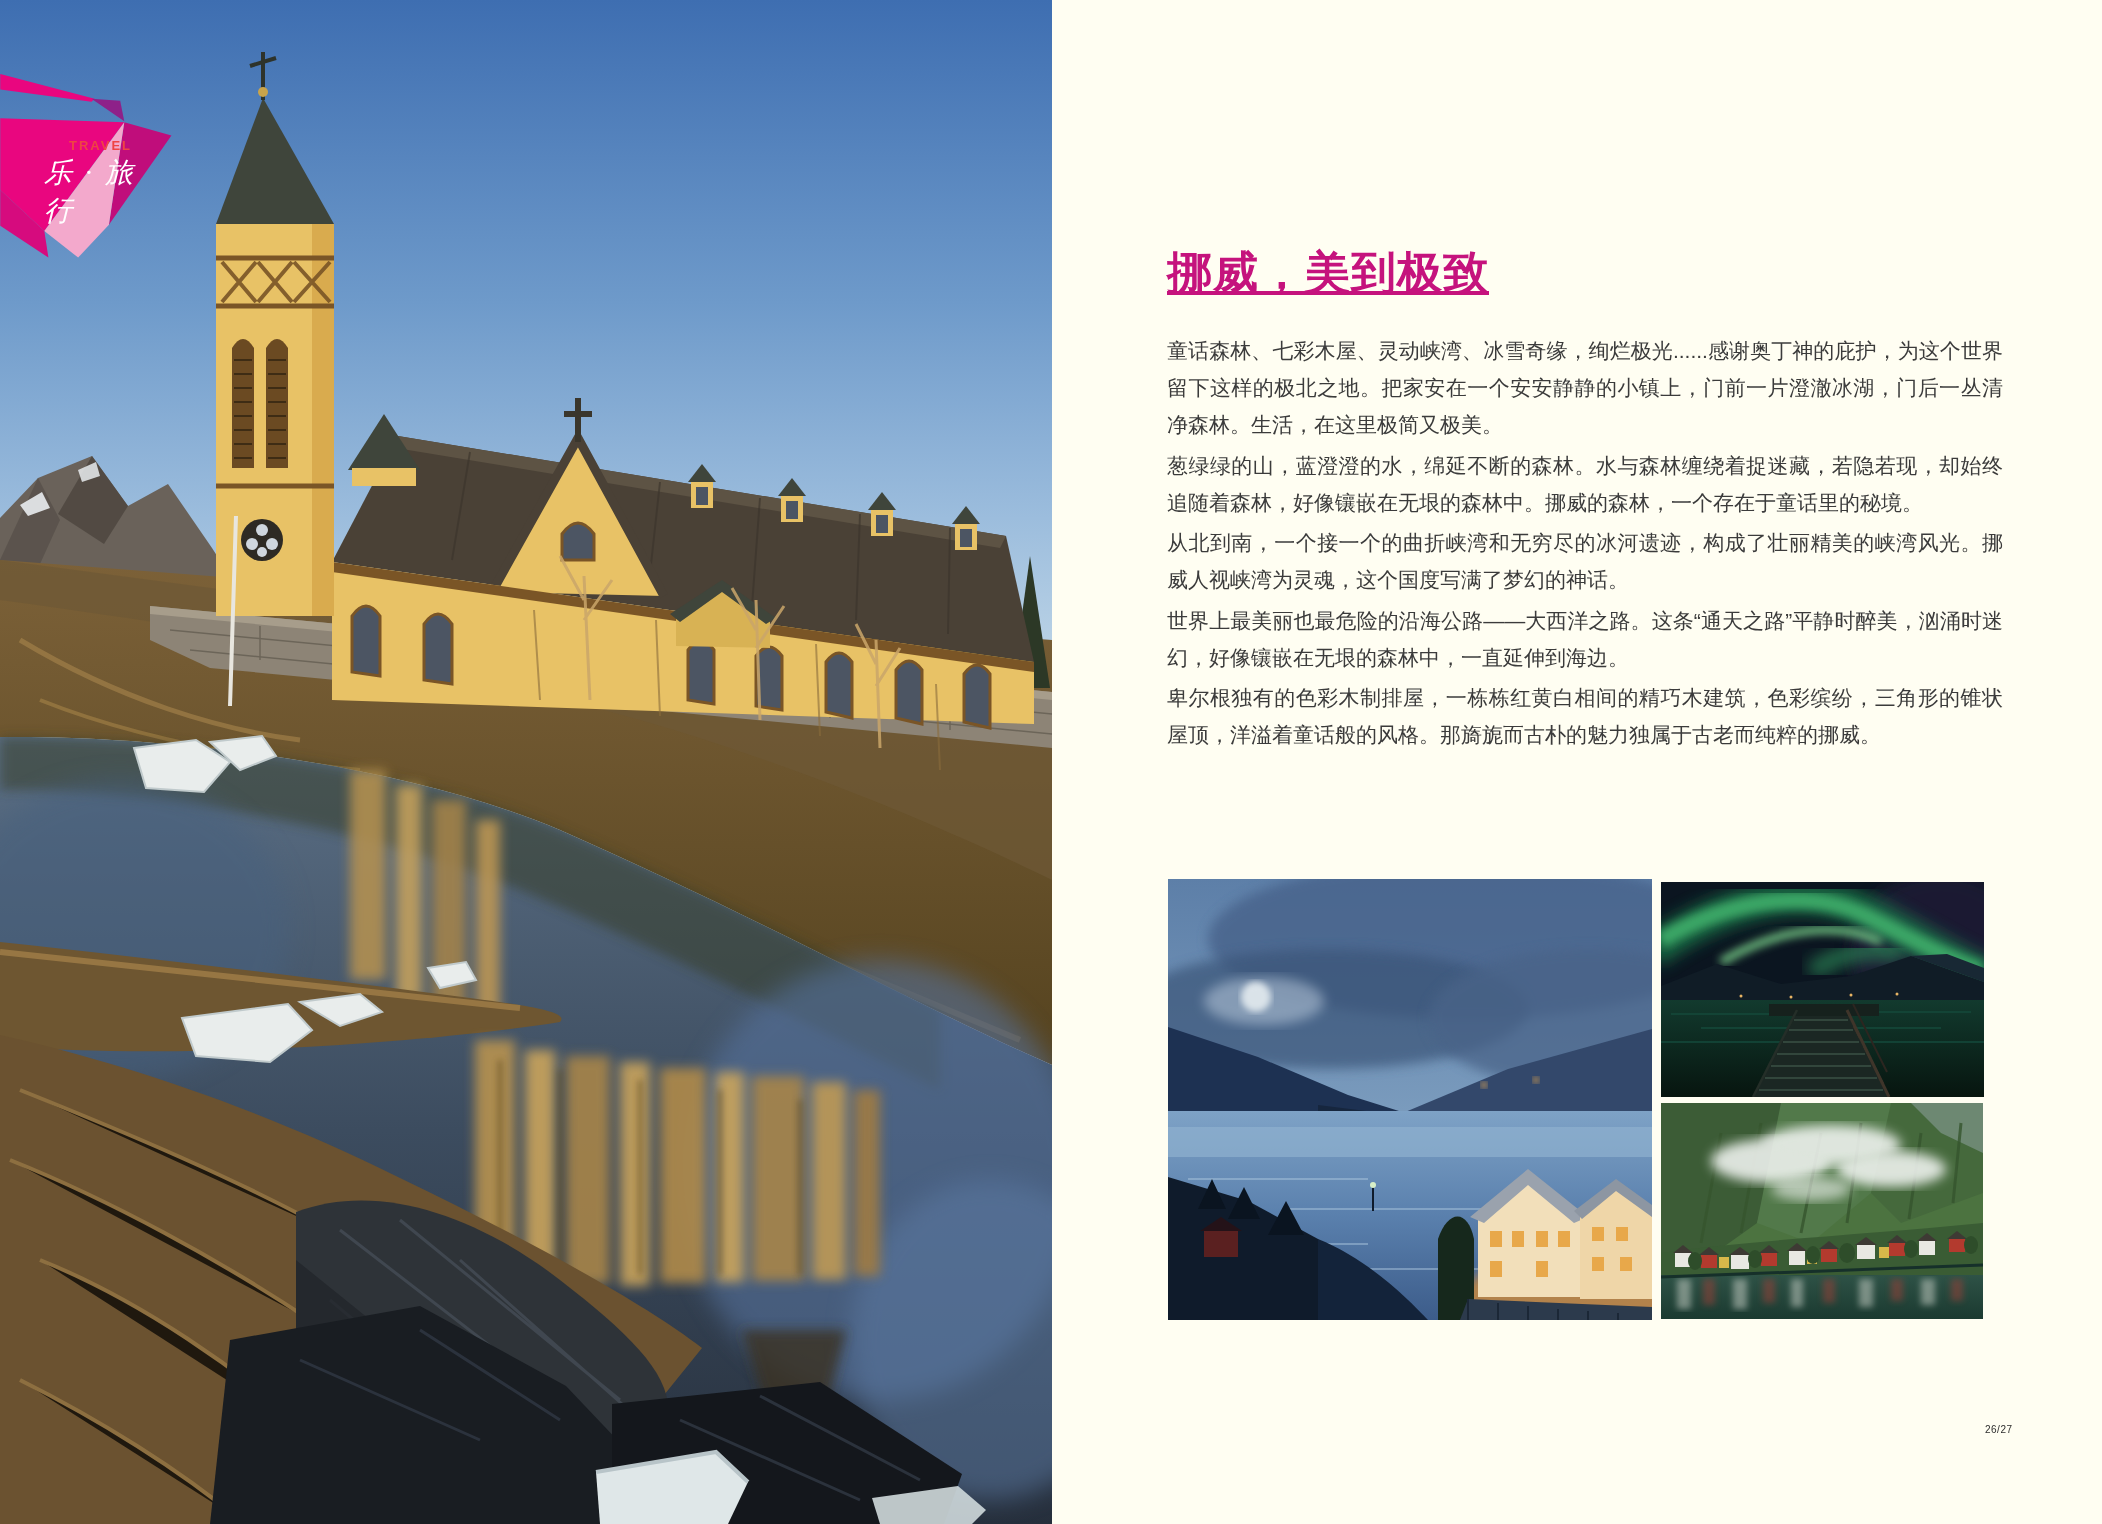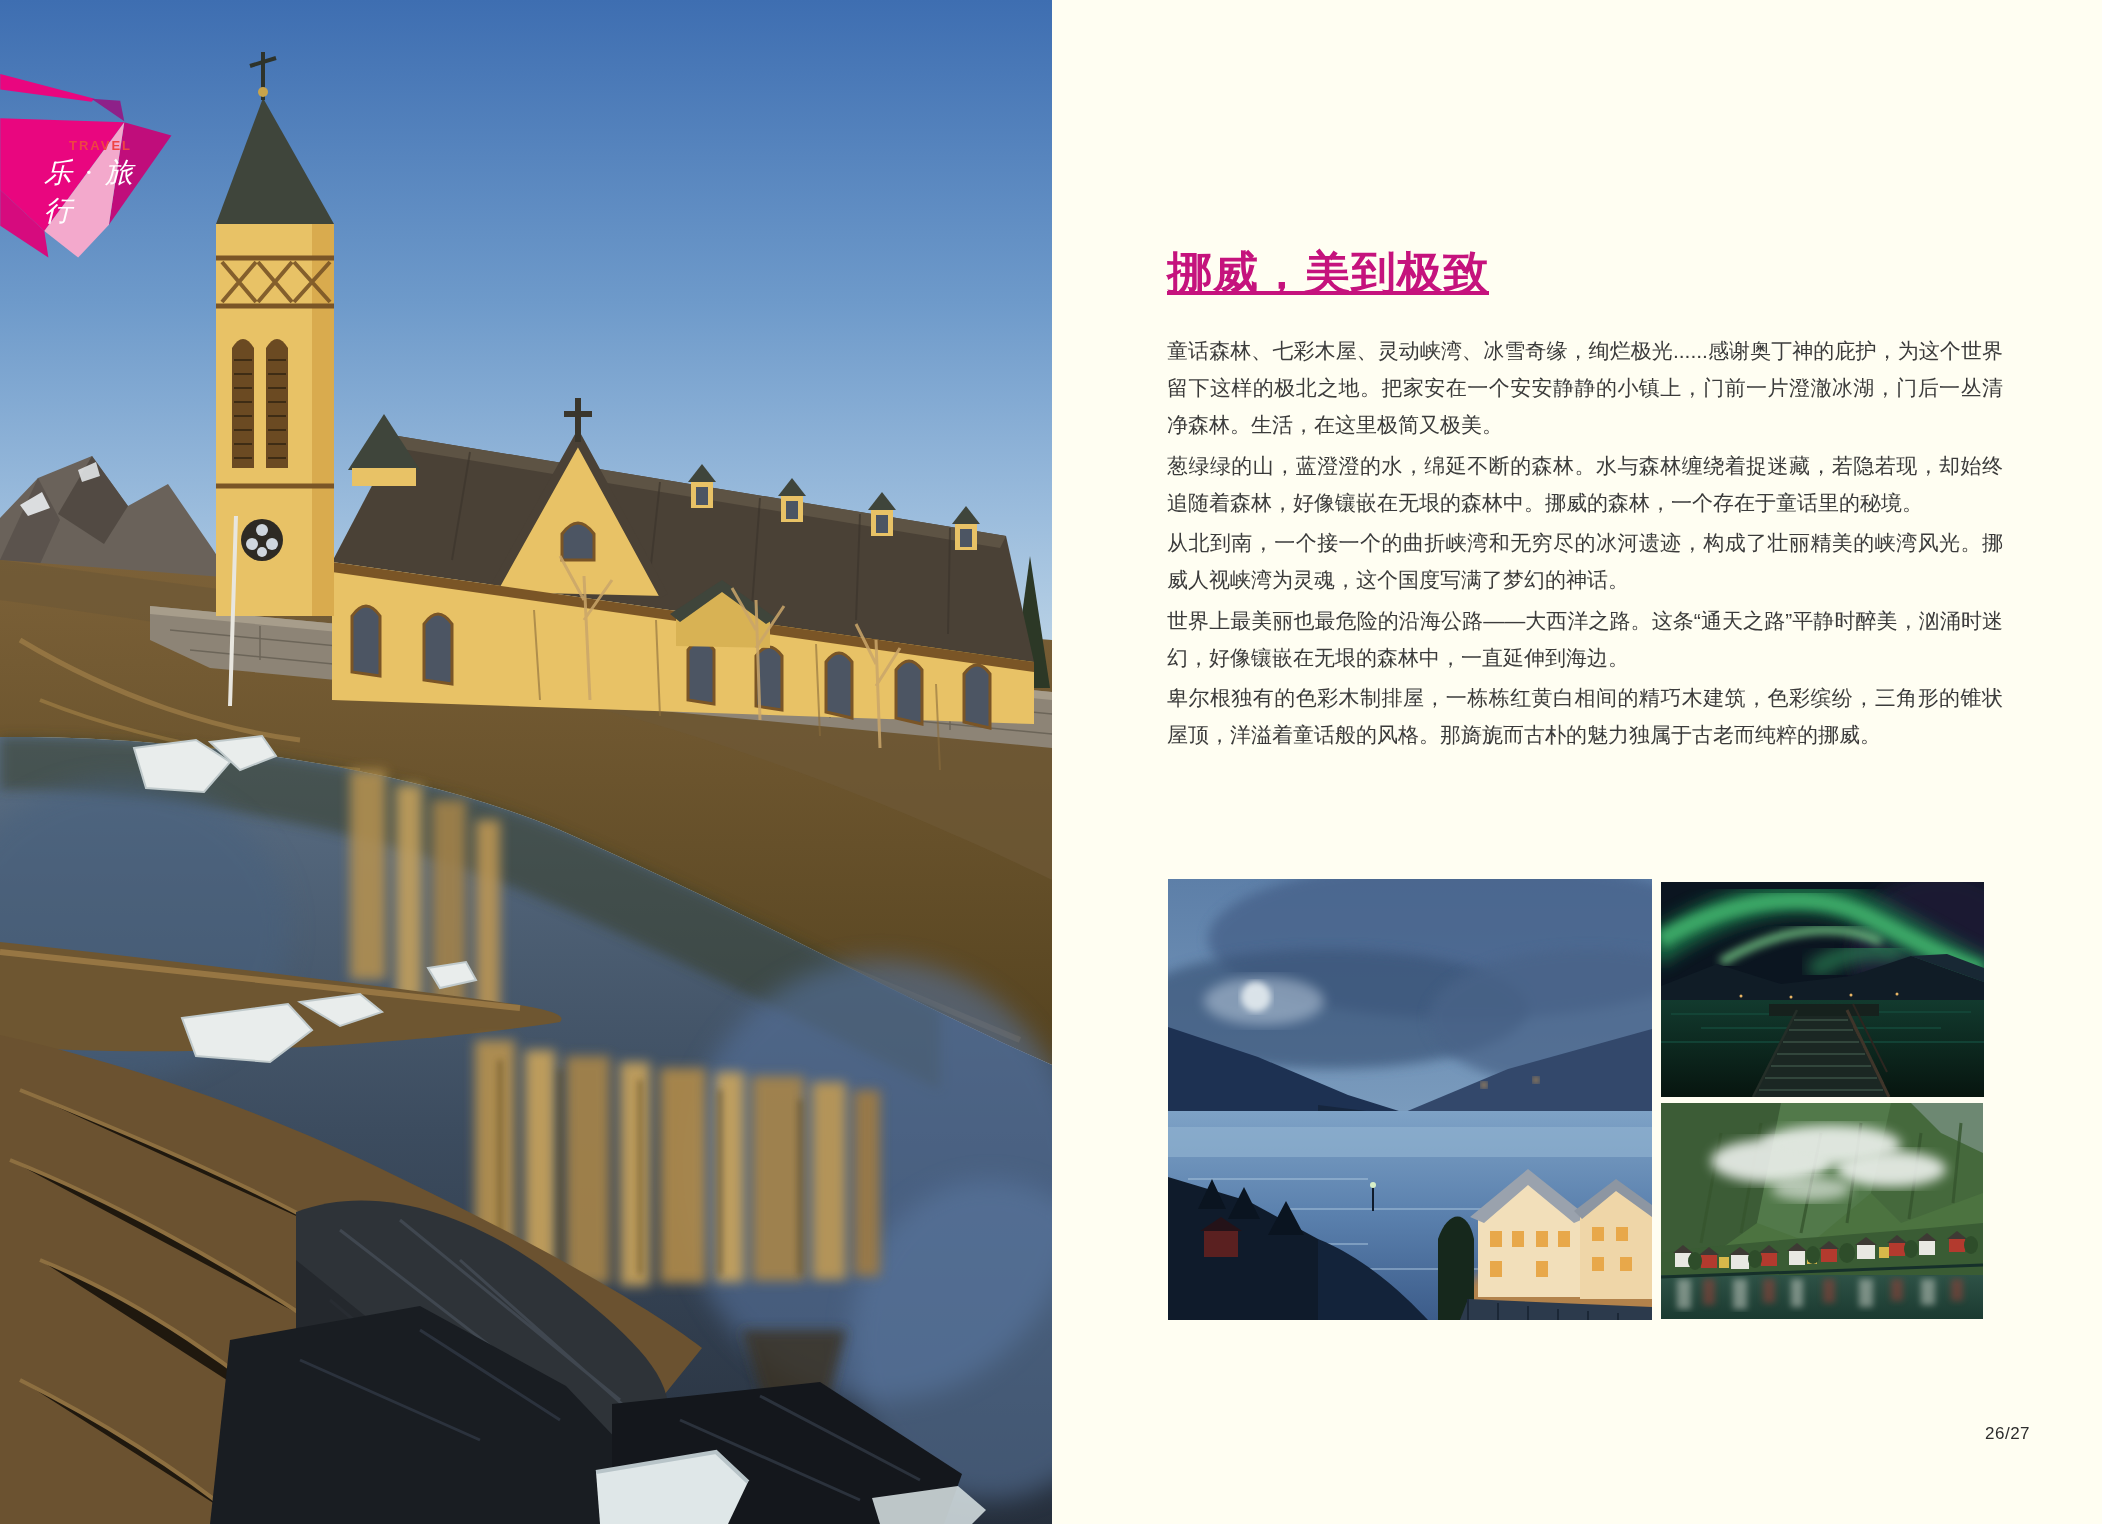--- a/index.html
+++ b/index.html
@@ -23,21 +23,21 @@
   .headline{position:absolute;left:1167px;top:244px;margin:0;color:#c5137d;
             font:bold 45px/1.3 "Liberation Serif","DejaVu Serif",serif;letter-spacing:1px;text-decoration:underline;}
   .article-text{position:absolute;left:1167px;top:332px;width:836px;font-size:21px;
                 line-height:37px;color:#3b3b3b;text-align:justify;}
   .article-text p{margin:0 0 3.6px 0;}
 
   .photo-fjord{position:absolute;left:1168px;top:879px;width:484px;height:441px;overflow:hidden;}
   .photo-aurora{position:absolute;left:1661px;top:882px;width:323px;height:215px;overflow:hidden;}
   .photo-village{position:absolute;left:1661px;top:1103px;width:322px;height:216px;overflow:hidden;}
 
-  .page-num{position:absolute;left:1985px;top:1424px;font-size:17px;color:#2d2d2d;letter-spacing:.5px;}
+  .page-num{position:absolute;left:1985px;top:1424px;font-size:10px;color:#2d2d2d;letter-spacing:.5px;}
 </style>
 </head>
 <body>
 
 <div class="page">
 
   <figure class="church-photo">
     <svg viewBox="0 0 1052 1524" preserveAspectRatio="none">
       <defs>
         <linearGradient id="sky" x1="0" y1="0" x2="0" y2="1">

